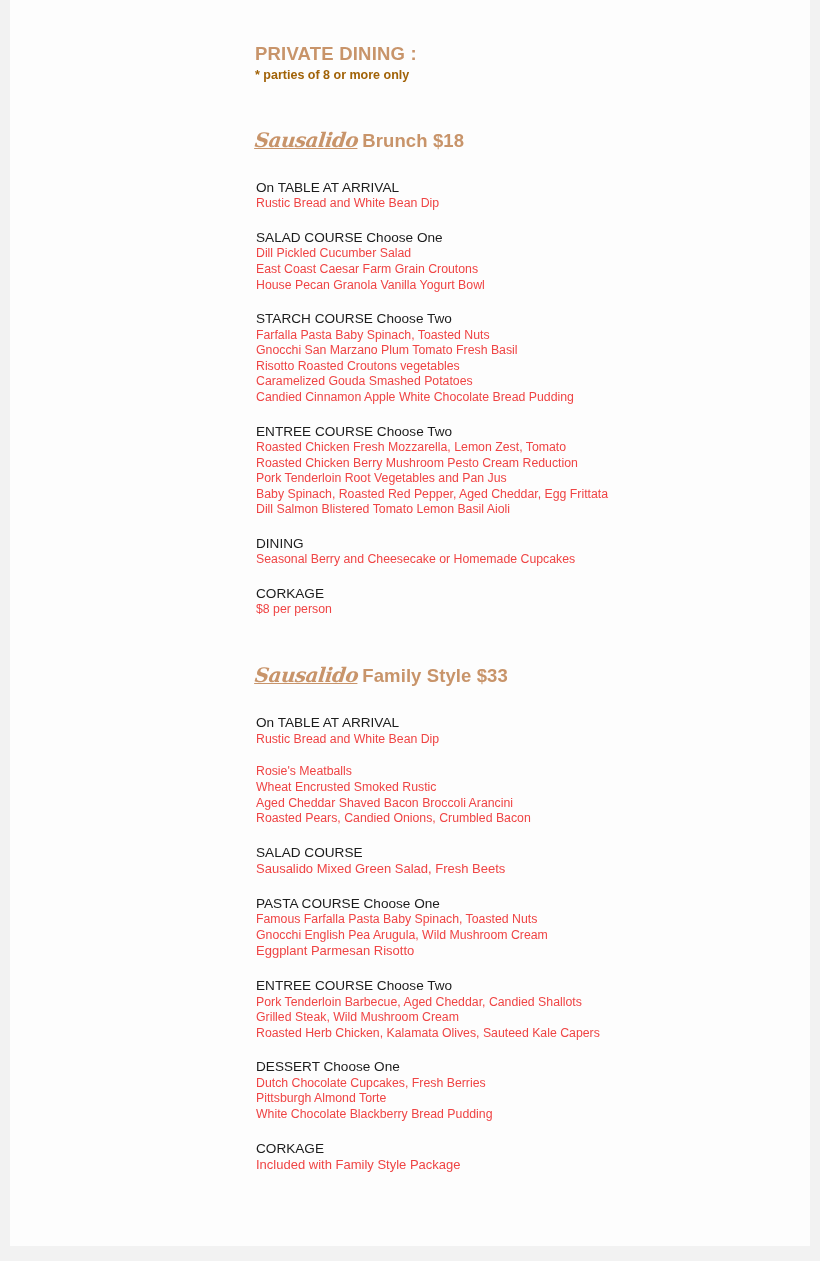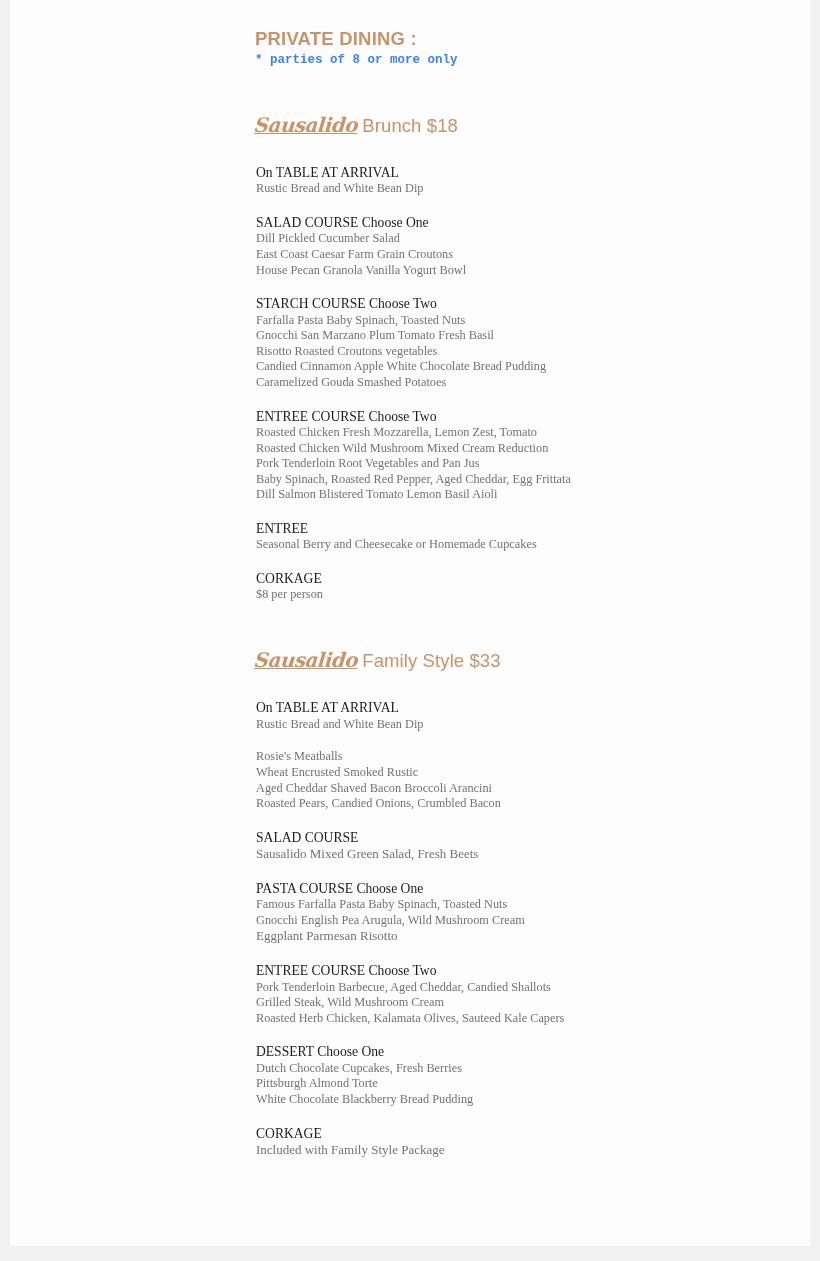--- a/index.html
+++ b/index.html
@@ -26,37 +26,36 @@
 
   #content {
     position: absolute;
     left: 235px;
     top: 0;
     width: 545px;
   }
 
   
   .private-dining {
-    padding-top: 28px;
+    padding-top: 43px;
   }
   .pd-title {
     color: #c8946a;
     font-size: 18.5px;
     font-weight: bold;
     letter-spacing: 0.2px;
     line-height: 1.15;
     margin: 0 0 4px 10px;
   }
   .pd-sub {
-    color: #3b82f6;
+    color: #a16207;
     font-size: 12.5px;
     font-weight: bold;
     line-height: 1.15;
     margin: 0 0 0 10px;
-    font-family: Liberation Mono, monospace;
   }
 
   
   .menu-section {
     margin-top: 46px;
   }
   .section-heading {
     margin: 0 0 0 10px;
     color: #c8946a;
     white-space: nowrap;
@@ -69,45 +68,44 @@
     font-size: 20px;
     letter-spacing: -0.6px;
     transform: skewX(-6deg);
     display: inline-block;
     text-decoration: underline;
     text-decoration-thickness: 1px;
     text-underline-offset: 1px;
   }
   .section-title {
     font-size: 18.5px;
-    font-weight: normal;
+    font-weight: bold;
     letter-spacing: 0.1px;
     margin-left: 4px;
   }
 
   
   .courses {
     margin-top: 28px;
     margin-left: 11px;
-    font-family: Liberation Serif, serif;
   }
   .course {
     margin-bottom: 17px;
   }
   .course:last-child {
     margin-bottom: 0;
   }
   .course-header {
     color: #1c1c1c;
     font-size: 13.6px;
     line-height: 1.28;
     white-space: nowrap;
   }
   .course-item {
-    color: #737373;
+    color: #ef4444;
     font-size: 12.3px;
     line-height: 1.27;
     white-space: nowrap;
   }
   
   .course-item.lg {
     font-size: 13px;
     line-height: 1.28;
   }
 </style>
@@ -134,33 +132,33 @@
               <div class="course-header">SALAD COURSE Choose One</div>
               <div class="course-item">Dill Pickled Cucumber Salad</div>
               <div class="course-item">East Coast Caesar Farm Grain Croutons</div>
               <div class="course-item">House Pecan Granola Vanilla Yogurt Bowl</div>
             </div>
             <div class="course">
               <div class="course-header">STARCH COURSE Choose Two</div>
               <div class="course-item">Farfalla Pasta Baby Spinach, Toasted Nuts</div>
               <div class="course-item">Gnocchi San Marzano Plum Tomato Fresh Basil</div>
               <div class="course-item">Risotto Roasted Croutons vegetables</div>
+              <div class="course-item">Caramelized Gouda Smashed Potatoes</div>
               <div class="course-item">Candied Cinnamon Apple White Chocolate Bread Pudding</div>
-              <div class="course-item">Caramelized Gouda Smashed Potatoes</div>
             </div>
             <div class="course">
               <div class="course-header">ENTREE COURSE Choose Two</div>
               <div class="course-item">Roasted Chicken Fresh Mozzarella, Lemon Zest, Tomato</div>
-              <div class="course-item">Roasted Chicken Wild Mushroom Mixed Cream Reduction</div>
+              <div class="course-item">Roasted Chicken Berry Mushroom Pesto Cream Reduction</div>
               <div class="course-item">Pork Tenderloin Root Vegetables and Pan Jus</div>
               <div class="course-item">Baby Spinach, Roasted Red Pepper, Aged Cheddar, Egg Frittata</div>
               <div class="course-item">Dill Salmon Blistered Tomato Lemon Basil Aioli</div>
             </div>
             <div class="course">
-              <div class="course-header">ENTREE</div>
+              <div class="course-header">DINING</div>
               <div class="course-item">Seasonal Berry and Cheesecake or Homemade Cupcakes</div>
             </div>
             <div class="course">
               <div class="course-header">CORKAGE</div>
               <div class="course-item">$8 per person</div>
             </div>
           </div>
         </div>
         <div class="menu-section">
           <div class="section-heading"><span class="brand">Sausalido</span><span class="section-title">Family Style $33</span></div>

